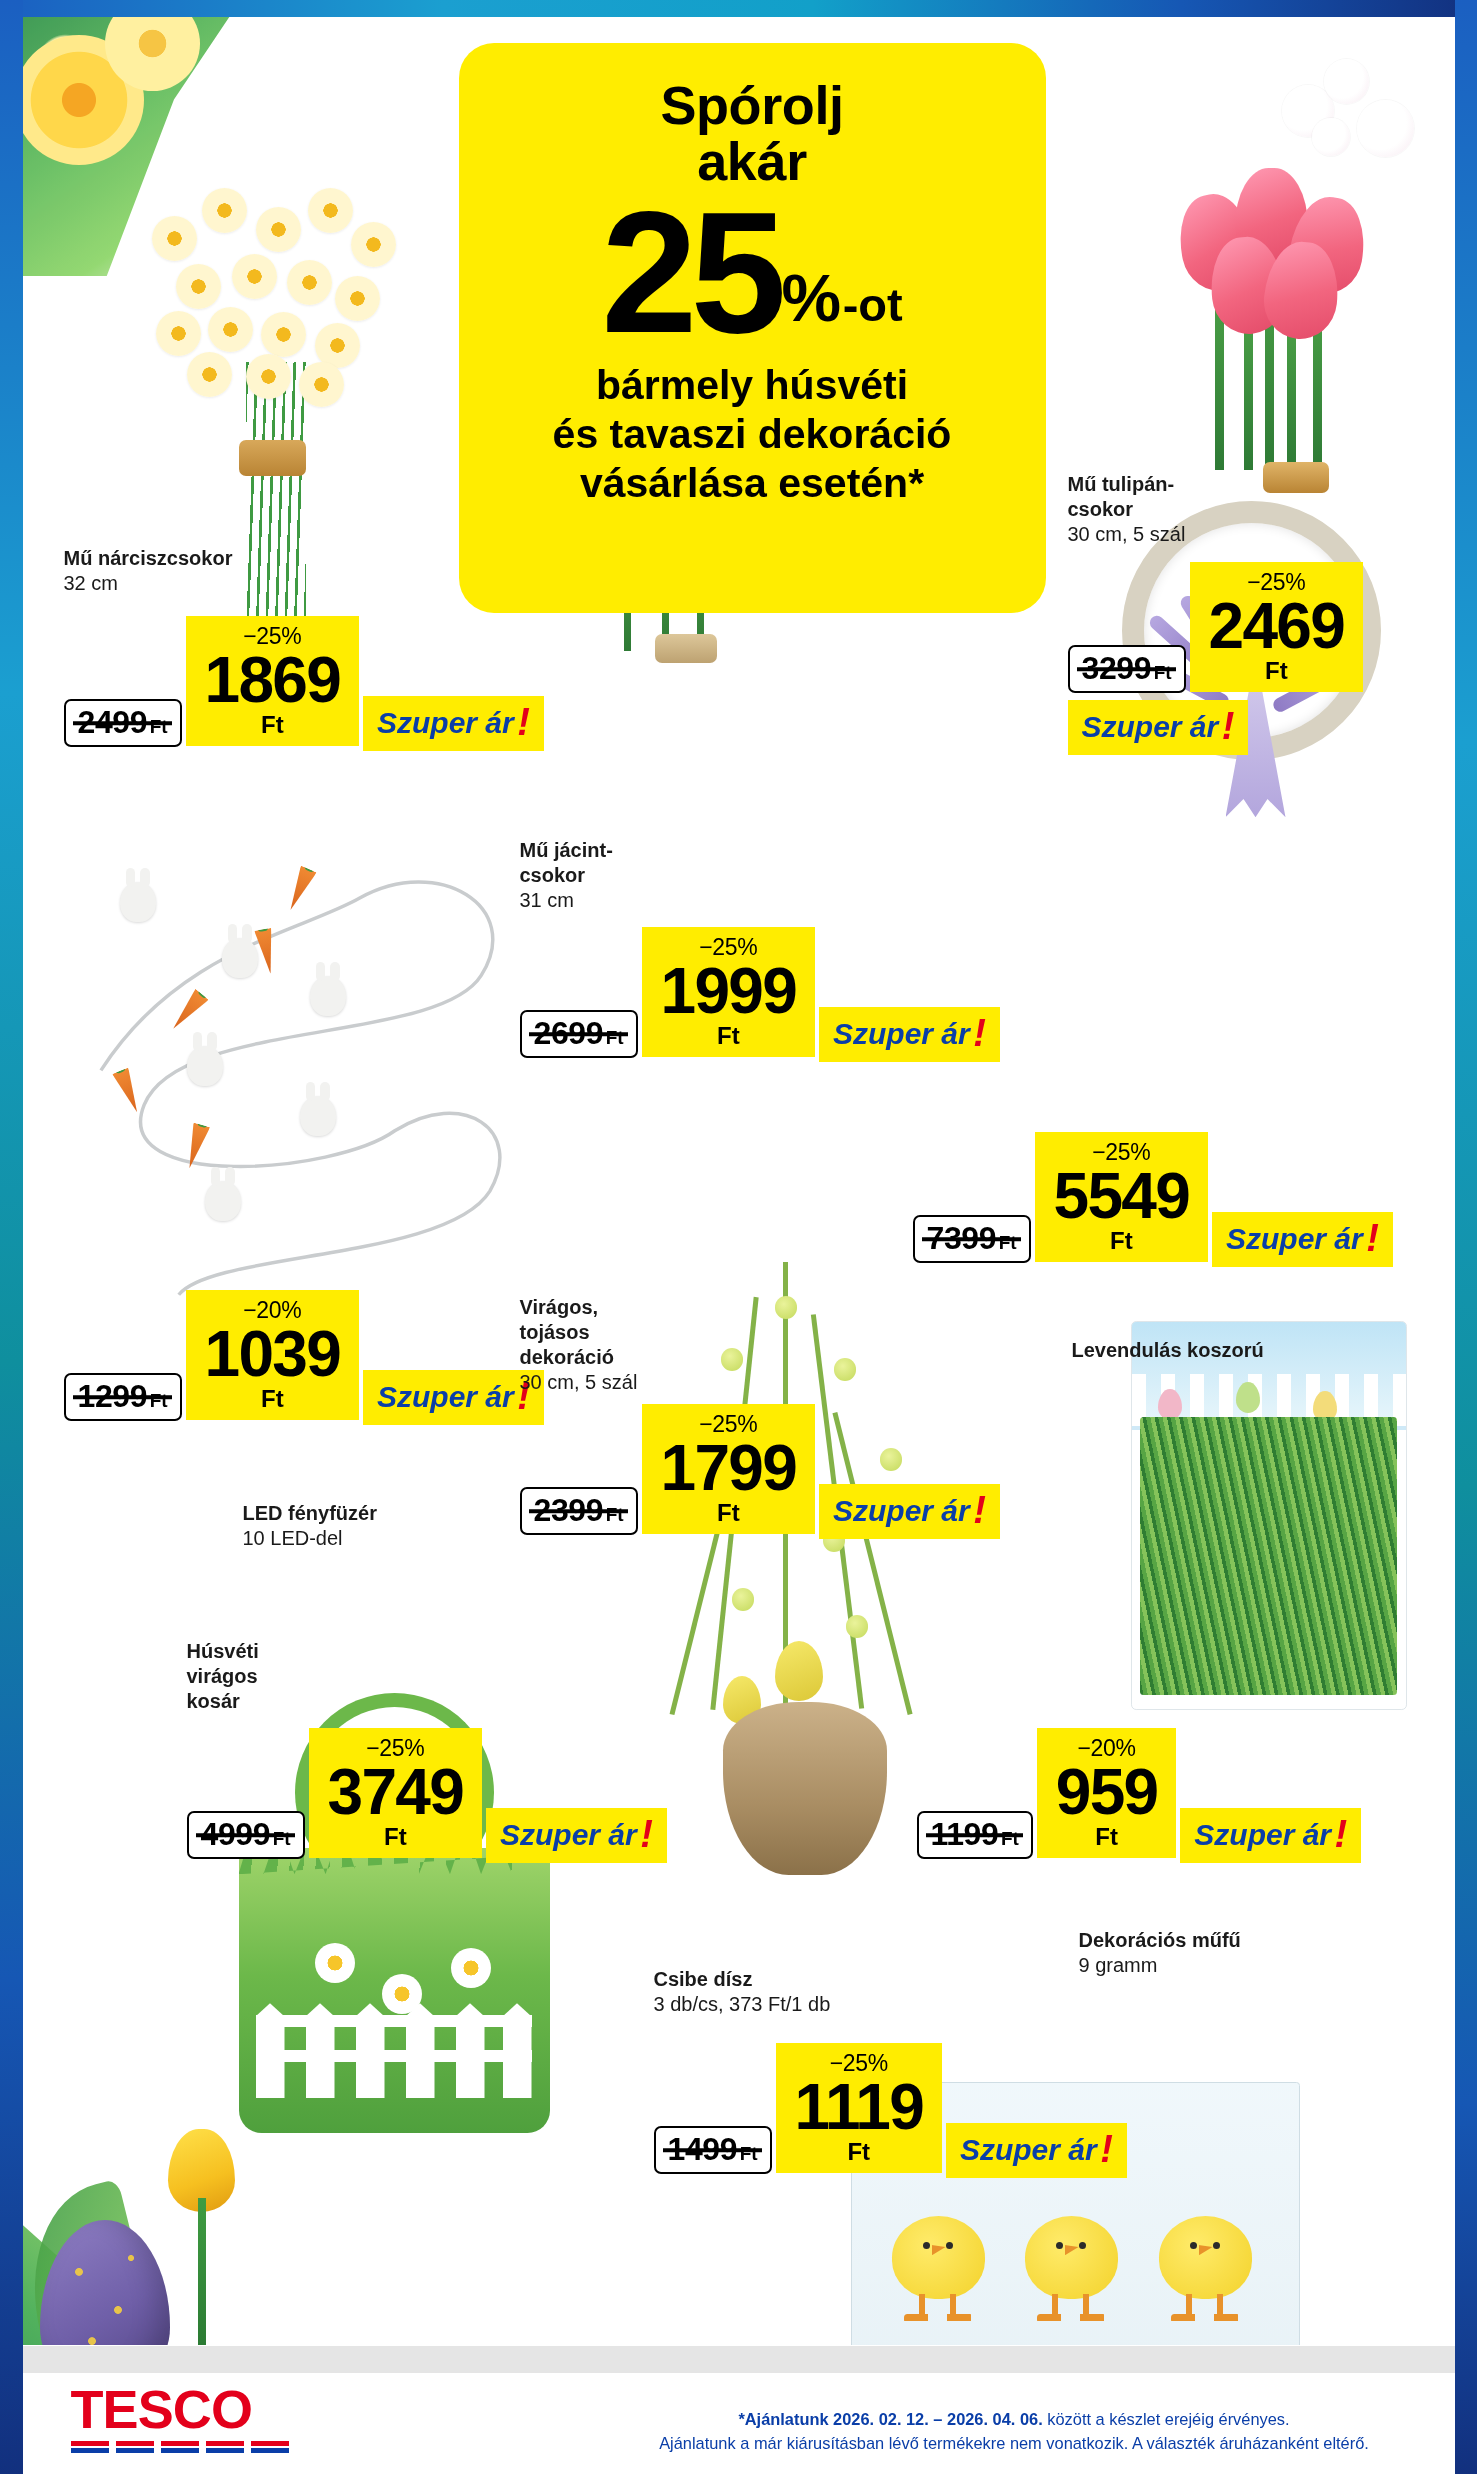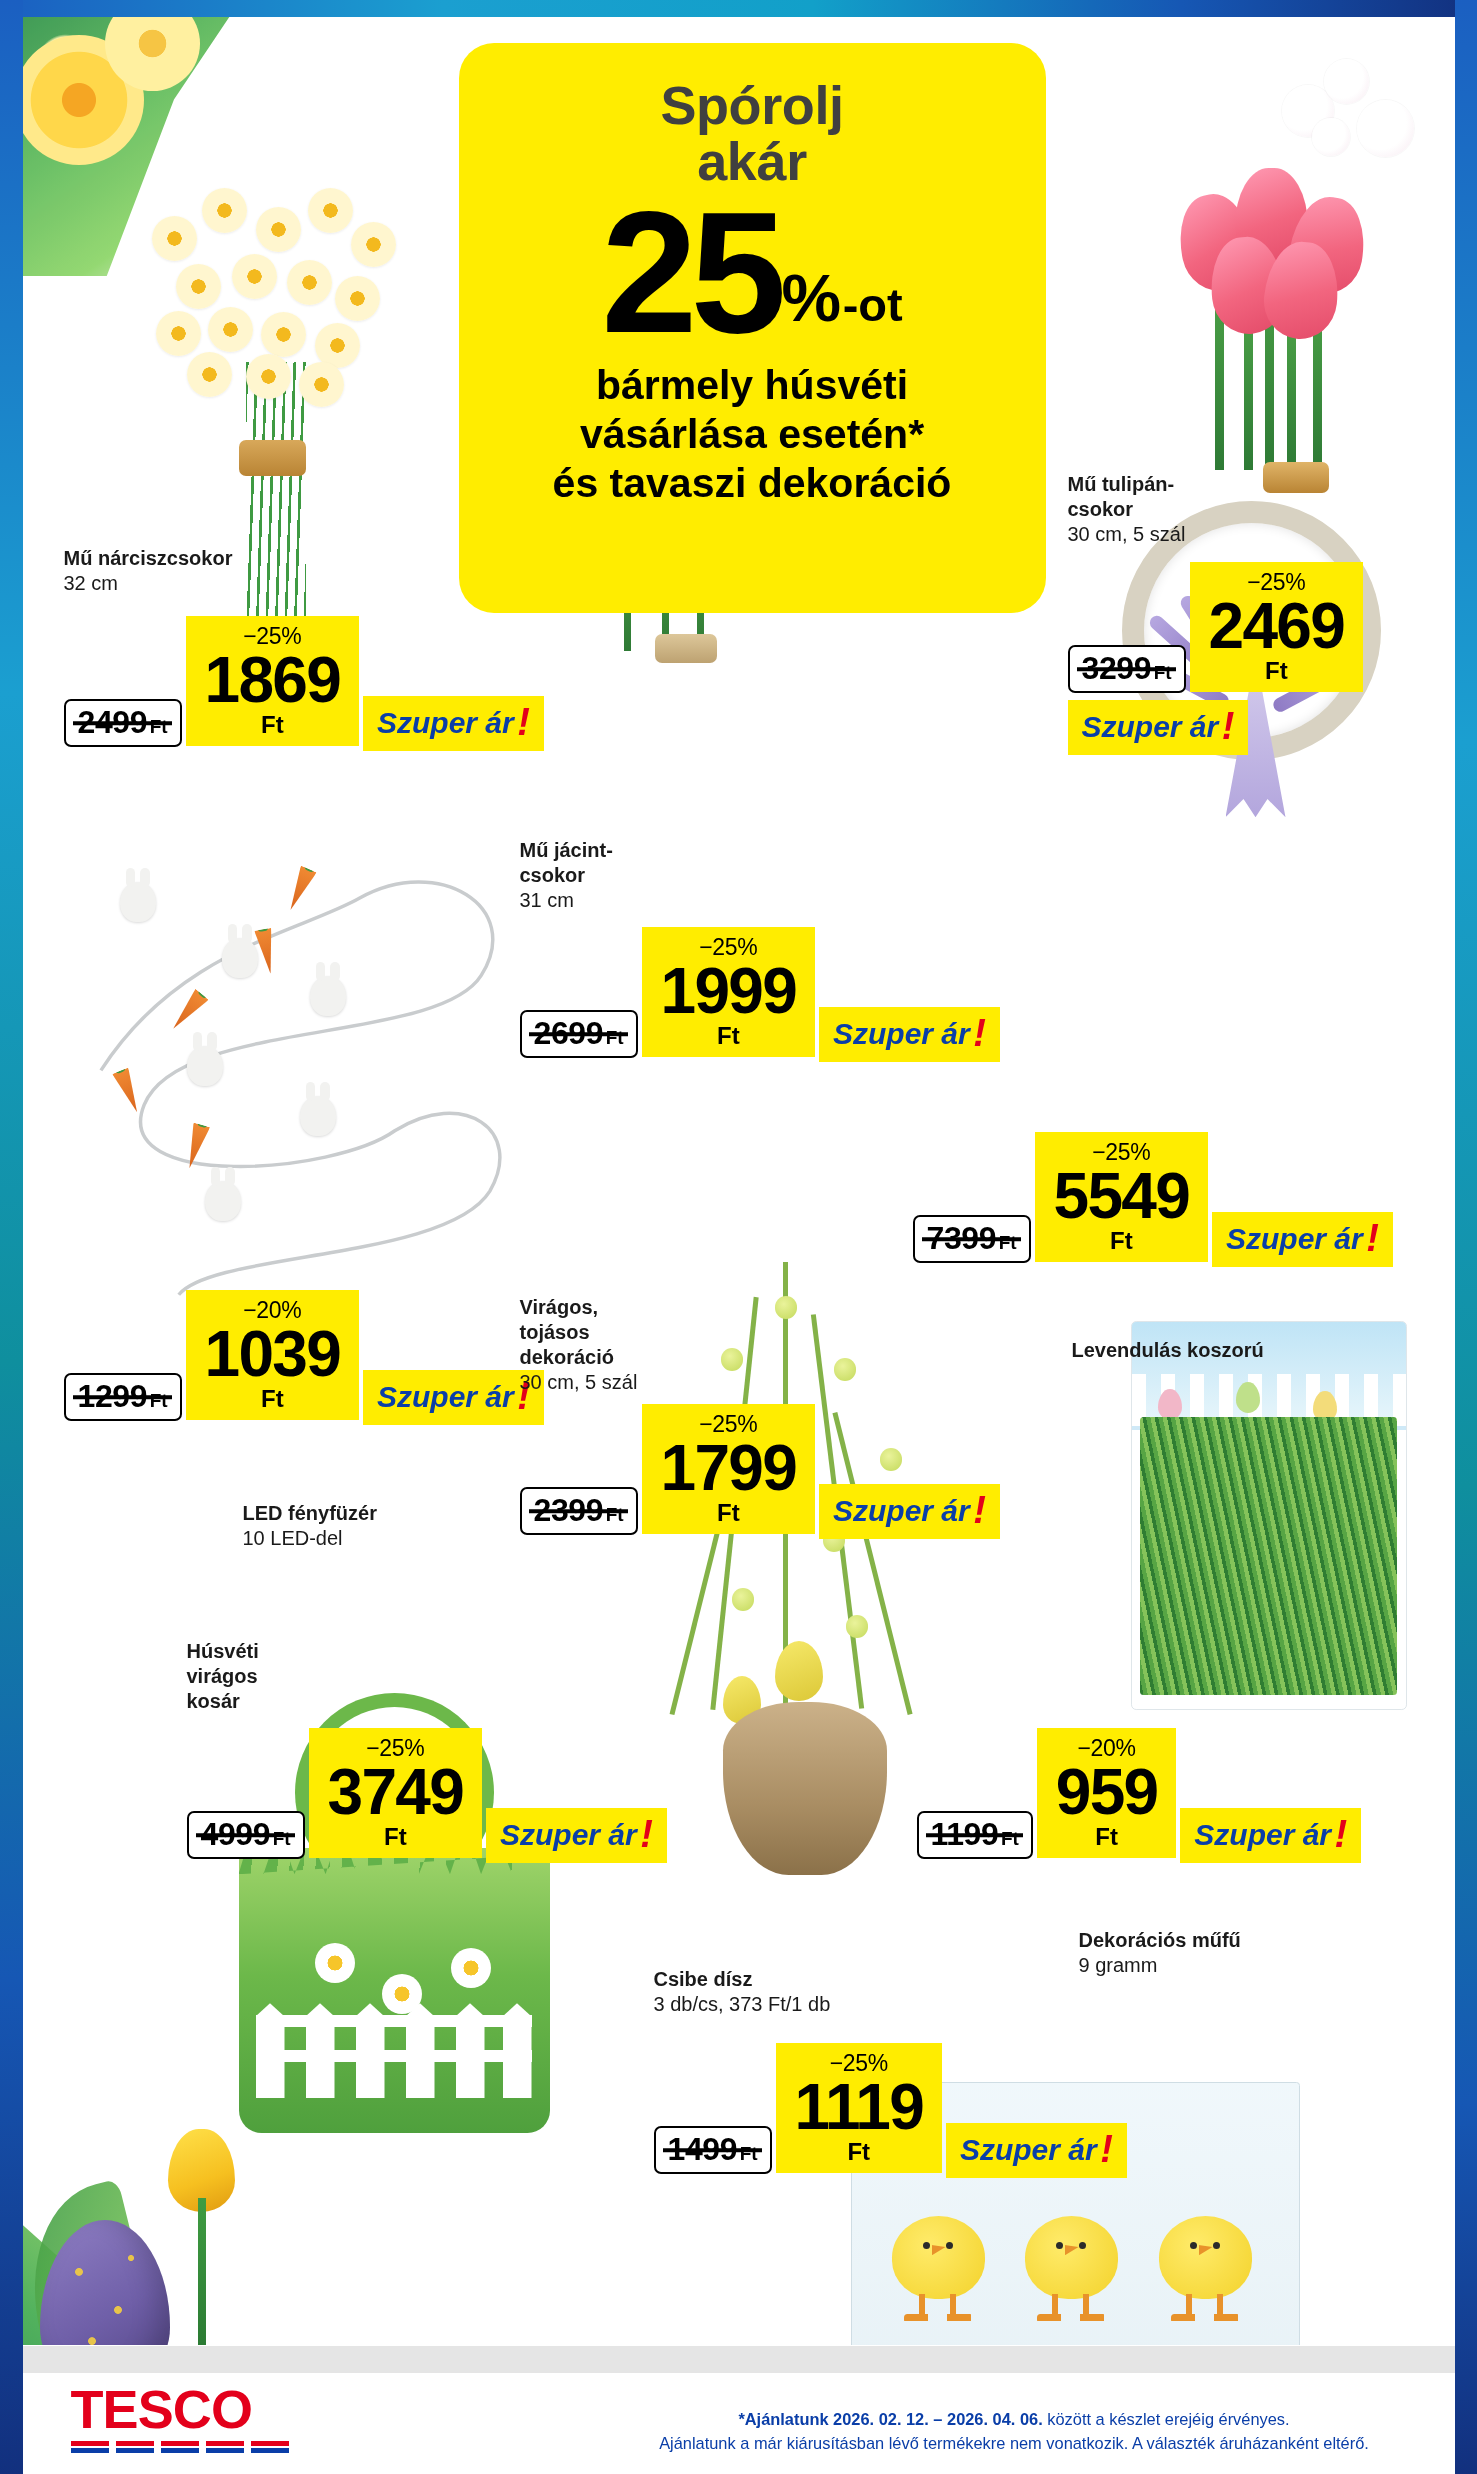--- a/index.html
+++ b/index.html
@@ -116,21 +116,21 @@
   .promo {
     position: absolute;
     left: 436px; top: 26px; width: 587px; height: 570px;
     background: #ffed00;
     border-radius: 35px;
     text-align: center;
     padding-top: 35px;
     z-index: 6;
   }
   .promo .l1 {
-    font-size: 54px; font-weight: 700; line-height: 1.03; color: #404040;
+    font-size: 54px; font-weight: 700; line-height: 1.03; color: #000000;
     letter-spacing: -0.4px;
   }
   .promo .bignum {
     display: flex; align-items: flex-end; justify-content: center;
     margin-top: 3.5px;
   }
   .promo .bignum .n {
     font-size: 173px; font-weight: 700; line-height: .92; letter-spacing: -7px;
   }
   .promo .bignum .pct {
@@ -454,22 +454,22 @@
         <div>Spórolj</div>
         <div>akár</div>
       </div>
       <div class="bignum">
         <span class="n">25</span>
         <span class="pct">%</span>
         <span class="ot">-ot</span>
       </div>
       <div class="l3">
         <div>bármely húsvéti</div>
+        <div>és tavaszi dekoráció</div>
         <div>vásárlása esetén*</div>
-        <div>és tavaszi dekoráció</div>
       </div>
     </div>
 
     <div class="art narcissus">
       <div class="stems"></div>
       <div class="tie"></div>
       <span class="bloom" style="left:17.3px;top:35px"></span>
       <span class="bloom" style="left:67px;top:7px"></span>
       <span class="bloom" style="left:121px;top:26px"></span>
       <span class="bloom" style="left:173px;top:7px"></span>

